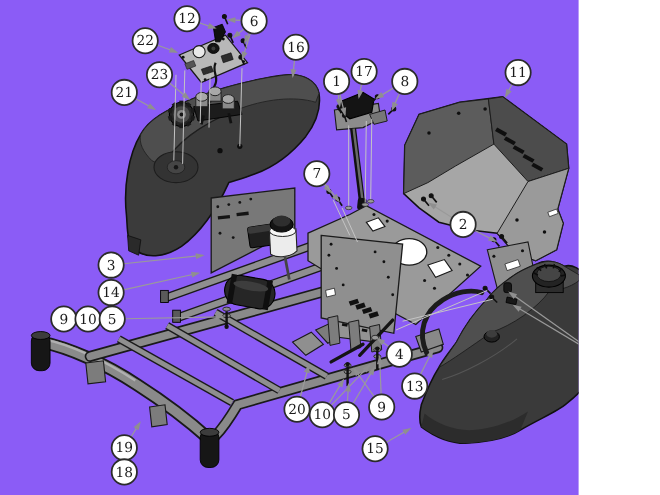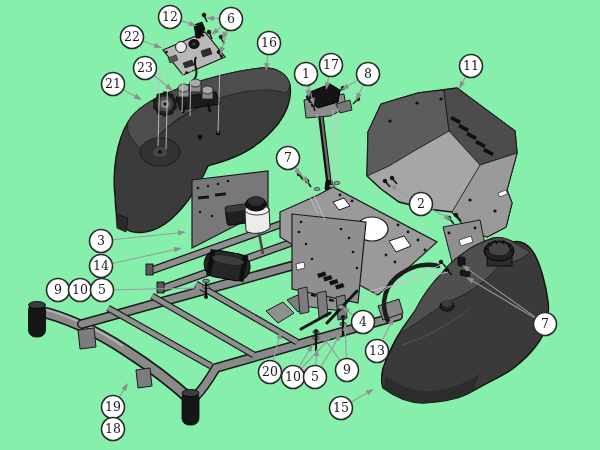--- a/index.html
+++ b/index.html
@@ -1,16 +1,16 @@
 <!DOCTYPE html>
 <html><head>
 <meta charset="utf-8">
 <style>
   html,body{margin:0;padding:0;background:#ffffff;}
-  #stage{width:600px;height:450px;position:relative;background:#86efac;overflow:hidden;}
+  #stage{width:526px;height:450px;position:relative;background:#8b5cf6;overflow:hidden;}
   svg{display:block;}
   text.balloon-num{font-family:"DejaVu Serif","Liberation Serif",serif;}
 </style>
 </head>
 <body>
 
 <div id="stage">
 <svg id="art" width="600" height="450" viewBox="0 0 600 450">
 
   <g>

